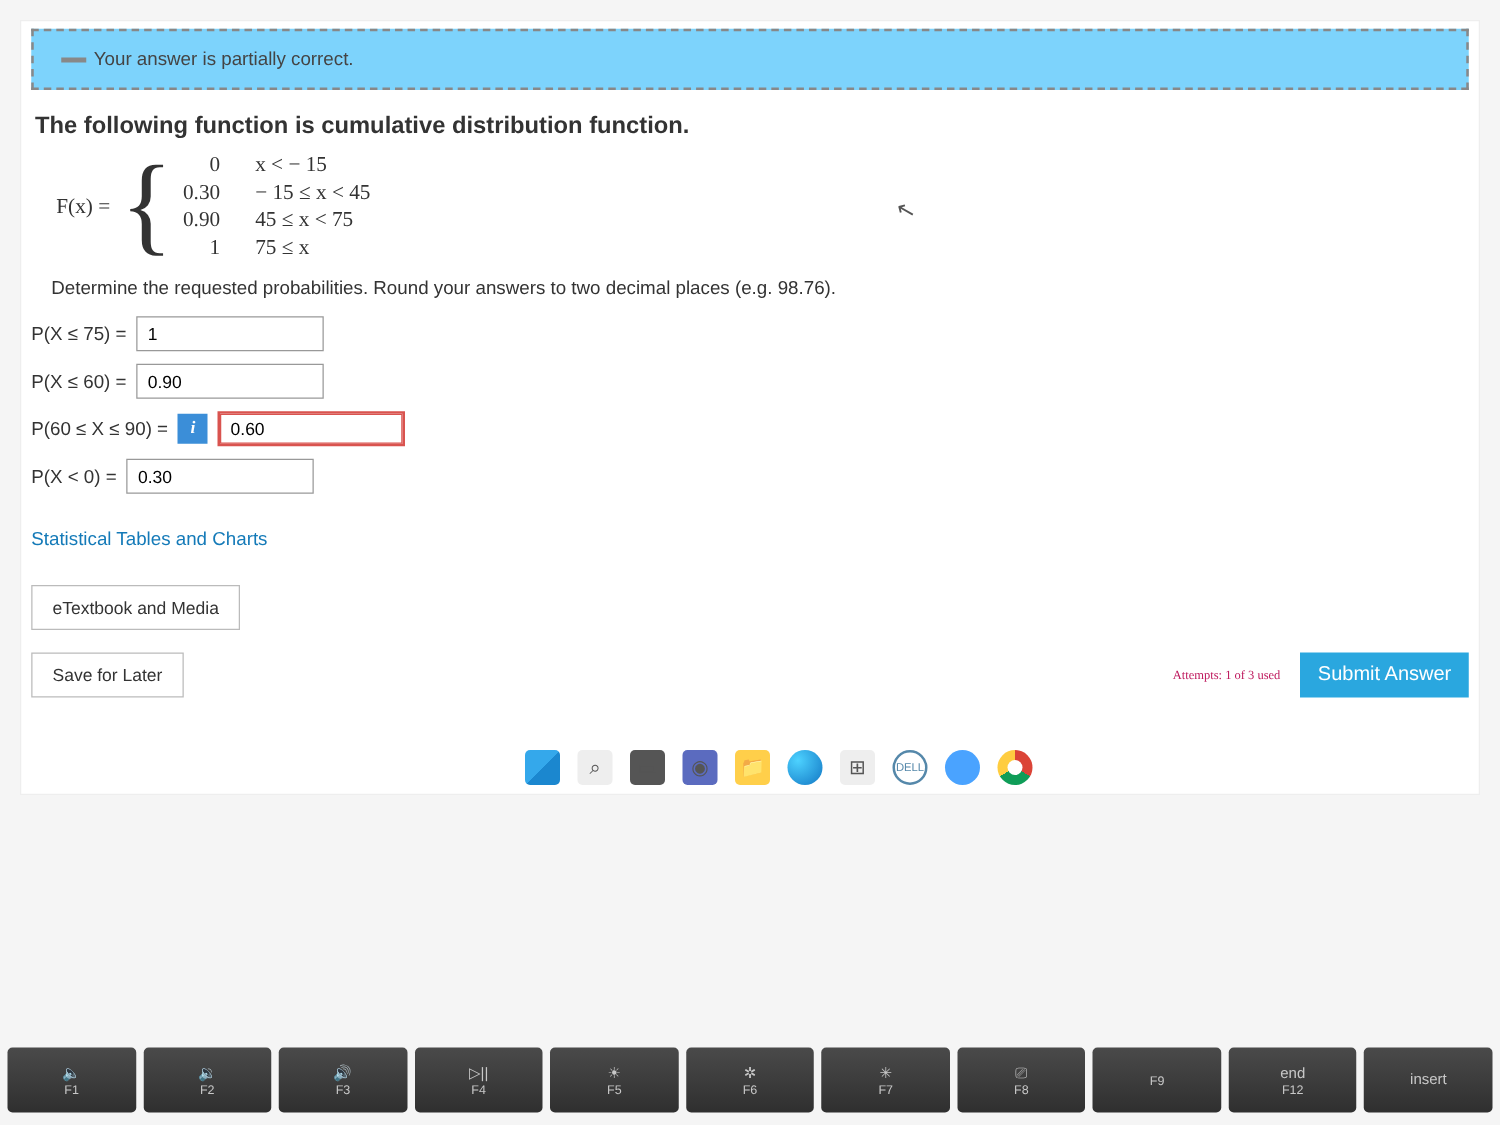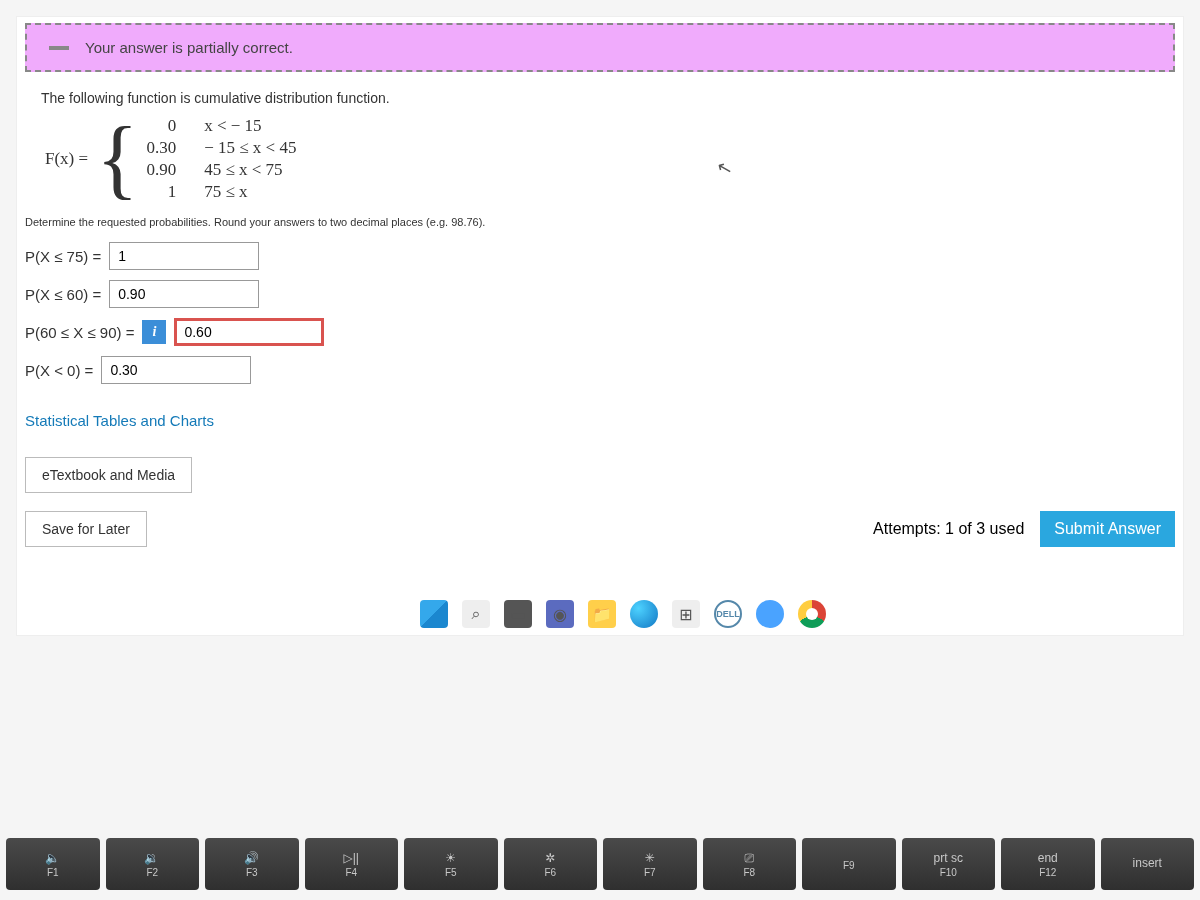--- a/index.html
+++ b/index.html
@@ -6,49 +6,49 @@
   body {
     font-family: "Segoe UI", Arial, sans-serif;
     background: #f5f5f5;
     padding: 16px;
     width: 1200px;
     height: 900px;
     color: #333;
   }
   .feedback {
     border: 2px dashed #888;
-    background: #f0abfc;
+    background: #7dd3fc;
     padding: 14px 22px;
     margin-bottom: 18px;
     display: flex;
     align-items: center;
-    gap: 16px;
+    gap: 6px;
   }
   .feedback .bar {
     width: 20px; height: 4px; background: #888;
   }
   .feedback .text { color: #444; font-size: 15px; }
-  .intro { margin: 6px 0 10px 16px; font-size: 14px; color: #333; }
+  .intro { margin: 6px 0 10px 3px; font-size: 19px; color: #333; font-weight: bold; }
   .func {
     display: flex;
     align-items: center;
     font-family: "Times New Roman", serif;
     font-size: 17px;
     margin: 4px 0 14px 20px;
     gap: 8px;
   }
   .brace {
     font-size: 88px;
     line-height: 0.8;
     font-weight: 100;
   }
   .cases { display: grid; grid-template-columns: auto auto; column-gap: 22px; row-gap: 2px; }
   .cases span { white-space: nowrap; }
   .val { text-align: right; padding-right:6px;}
-  .instruction { margin: 6px 0 14px 0; font-size: 11px; }
+  .instruction { margin: 6px 0 14px 16px; font-size: 15px; }
   .prob-row {
     display: flex;
     align-items: center;
     gap: 8px;
     margin: 10px 0;
     font-size: 15px;
   }
   .prob-row label { font-family: Arial, sans-serif; text-align: center; }
   .ans-input {
     border: 1px solid #999;
@@ -85,21 +85,21 @@
     color: #333;
     cursor: pointer;
   }
   .etext-btn { margin-top: 28px; display:inline-block;}
   .bottom-row {
     display:flex;
     align-items:flex-start;
     justify-content:space-between;
     margin-top: 18px;
   }
-  .attempts { font-size: 16px; color:#000000; margin-right: 8px; }
+  .attempts { font-size: 10px; color:#be185d; margin-right: 8px; font-family: Liberation Serif, serif; }
   .submit-btn {
     background: #2aa7df;
     color: #fff;
     border: none;
     padding: 9px 14px;
     font-size: 16px;
     cursor: pointer;
   }
   .taskbar {
     position: absolute;
@@ -114,21 +114,21 @@
     border-radius: 4px;
     display:flex; align-items:center; justify-content:center;
     font-size: 16px;
     color:#555;
     background:#eee;
   }
   .tb-win { background: linear-gradient(135deg,#34a8eb 50%, #1b87cf 50%); }
   .tb-search { background:#eee; }
   .tb-edge { background: radial-gradient(circle at 30% 30%, #4dd2ff, #1277c4); border-radius:50%; }
   .tb-store { background:#eee; }
-  .tb-dell { border:2px solid #58a; border-radius:50%; font-size:9px; color:#58a; background:#fff;font-weight:bold;}
+  .tb-dell { border:2px solid #58a; border-radius:50%; font-size:9px; color:#58a; background:#fff;}
   .tb-snip { background:#4aa3ff; border-radius:50%; }
   .tb-chrome { background: conic-gradient(#db4437 0 120deg,#0f9d58 120deg 240deg,#ffcd40 240deg 360deg); border-radius:50%; position:relative;}
   .tb-chrome::after{content:"";position:absolute;inset:8px;background:#fff;border-radius:50%;}
   .tb-cam{background:#5b6bbf;}
   .tb-folder{background:#ffcf4a;}
   .tb-task{background:#555;}
 
   .kb-row {
     position:absolute;
     bottom:10px;
@@ -269,24 +269,20 @@
     </div>
   <div class="key">
       <span class="top">⎚</span>
       <span>F8</span>
     </div>
   <div class="key">
       <span class="top"></span>
       <span>F9</span>
     </div>
   <div class="key">
-      <span class="top">prt sc</span>
-      <span>F10</span>
-    </div>
-  <div class="key">
       <span class="top">end</span>
       <span>F12</span>
     </div>
   <div class="key">
       <span class="top">insert</span>
       <span></span>
     </div>
 </div>
 
 </body></html>

